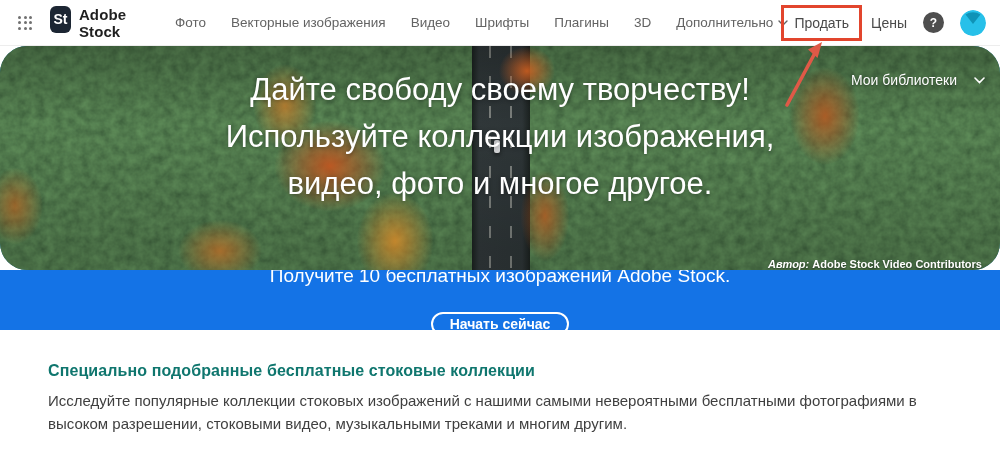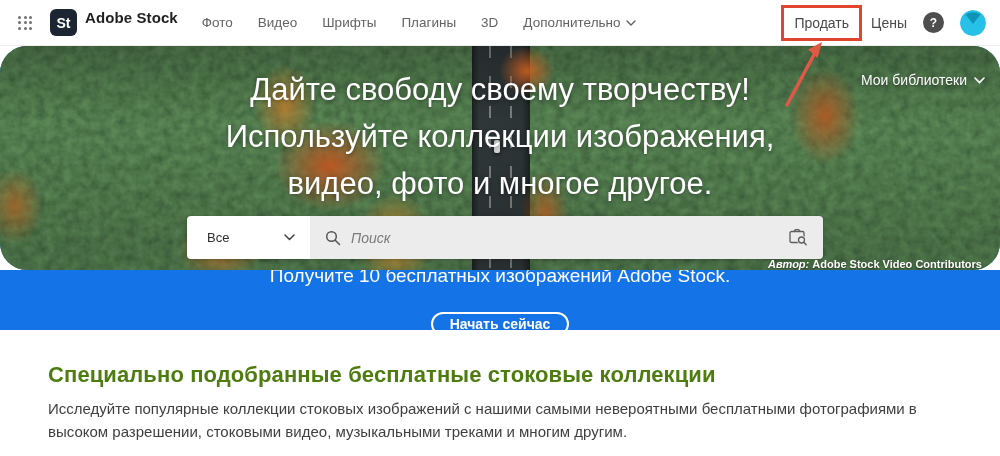--- a/index.html
+++ b/index.html
@@ -36,39 +36,39 @@
       radial-gradient(ellipse 50px 70px at 825px 70px,  rgba(190,84,28,.8),  rgba(190,84,28,0) 70%),
       radial-gradient(ellipse 60px 45px at 220px 205px, rgba(205,110,35,.7), rgba(205,110,35,0) 70%),
       radial-gradient(ellipse 40px 55px at 15px 160px,  rgba(195,98,30,.65), rgba(195,98,30,0) 70%),
       linear-gradient(180deg, rgba(0,0,0,.28), rgba(0,0,0,.08) 35%, rgba(0,0,0,.2) 90%);
   }
   .road { position:absolute; left:472px; top:0; width:58px; height:100%; background:linear-gradient(90deg,#1d2422 0,#343c3e 7px,#31393b 50px,#1d2422 58px); }
   .road .lane-l, .road .lane-r { position:absolute; top:0; bottom:0; width:2px; background:repeating-linear-gradient(180deg, rgba(235,235,225,.45) 0 12px, rgba(235,235,225,0) 12px 30px); }
   .road .lane-l { left:17px; } .road .lane-r { left:38px; }
   .car { position:absolute; left:22px; top:94px; width:6px; height:13px; border-radius:2px; background:#e8eaec; box-shadow:0 2px 4px rgba(0,0,0,.5); }
   .hero-heading { position:absolute; top:20px; left:0; right:0; text-align:center; color:#fff; font-size:31px; line-height:47px; font-weight:400; text-shadow:0 1px 4px rgba(0,0,0,.35); }
-  .libraries { position:absolute; top:26px; right:15px; display:flex; align-items:center; gap:7px; color:#fff; font-size:14px; cursor:pointer; text-shadow:0 1px 2px rgba(0,0,0,.4); }
+  .libraries { position:absolute; top:26px; right:15px; display:flex; align-items:center; gap:17px; color:#fff; font-size:14px; cursor:pointer; text-shadow:0 1px 2px rgba(0,0,0,.4); }
 
   .searchbar { position:absolute; left:187px; top:170px; width:636px; height:43px; display:flex; border-radius:4px; overflow:hidden; box-shadow:0 1px 4px rgba(0,0,0,.25); }
   .cat { width:123px; background:#fff; display:flex; align-items:center; justify-content:space-between; padding:0 15px 0 20px; font-size:13px; color:#2c2c2c; cursor:pointer; flex-shrink:0; }
   .field { flex:1; background:#ececec; display:flex; align-items:center; gap:10px; padding:0 15px; }
   .field input { flex:1; border:none; outline:none; background:transparent; font-size:14px; color:#333; font-family:inherit; }
   .field input::placeholder { font-style:italic; color:#7b7b7b; }
   .credit { position:absolute; right:18px; top:212px; color:#fff; font-size:11px; text-shadow:0 1px 2px rgba(0,0,0,.5); }
   .credit .lbl { font-style:italic; font-weight:bold; }
   .credit .val { font-weight:bold; }
 
   
   .banner { height:60px; background:#1473e6; display:flex; align-items:center; justify-content:center; gap:25px; color:#fff;flex-direction:column; }
   .banner-text { font-size:19px; font-weight:400; }
   .cta { background:transparent; border:2px solid #fff; border-radius:16px; color:#fff; font-size:14px; font-weight:bold; padding:2px 17px; cursor:pointer; font-family:inherit; white-space:nowrap; }
 
   
   .collections { padding:32px 48px 0 48px; background:#fff; }
-  .collections h2 { font-size:22px; font-weight:bold; color:#4d7c0f; margin-bottom:10px; letter-spacing:.1px; }
+  .collections h2 { font-size:16px; font-weight:bold; color:#0f766e; margin-bottom:10px; letter-spacing:.1px; }
   .collections p { font-size:15px; line-height:1.5; color:#3f3f3f; max-width:930px; }
 
   
   .annot-arrow { position:absolute; left:772px; top:38px; z-index:30; pointer-events:none; }
 
   svg.ic { display:block; }
 </style>
 </head>
 <body>
 
@@ -85,20 +85,21 @@
         <i></i>
         <i></i>
         <i></i>
     </div>
     <div class="brand">
       <span class="logo-badge">St</span>
       <span class="logo-text">Adobe Stock</span>
     </div>
     <nav class="nav">
       <a>Фото</a>
+      <a>Векторные изображения</a>
       <a>Видео</a>
       <a>Шрифты</a>
       <a>Плагины</a>
       <a>3D</a>
     </nav>
     <div class="more">
       <span>Дополнительно</span>
       <svg class="ic" width="10" height="6" viewBox="0 0 10 6">
           <path d="M1 1l4 4 4-4" fill="none" stroke="#636363" stroke-width="1.4" stroke-linecap="round"></path>
         </svg>
@@ -142,42 +143,20 @@
       <div>видео, фото и многое другое.</div>
     </div>
 
     <div class="libraries">
       <span>Мои библиотеки</span>
       <svg class="ic" width="11" height="7" viewBox="0 0 11 7">
           <path d="M1 1l4.5 4.5L10 1" fill="none" stroke="#fff" stroke-width="1.6" stroke-linecap="round"></path>
         </svg>
     </div>
 
-    <div class="searchbar">
-      <div class="cat">
-        <span>Все</span>
-        <svg class="ic" width="11" height="7" viewBox="0 0 11 7">
-            <path d="M1 1l4.5 4.5L10 1" fill="none" stroke="#444" stroke-width="1.5" stroke-linecap="round"></path>
-          </svg>
-      </div>
-      <div class="field">
-        <svg class="ic" width="16" height="16" viewBox="0 0 16 16">
-            <circle cx="6.5" cy="6.5" r="4.8" fill="none" stroke="#555" stroke-width="1.5"></circle>
-            <path d="M10.2 10.2L14.5 14.5" stroke="#555" stroke-width="1.5" stroke-linecap="round"></path>
-          </svg>
-        <input type="text" placeholder="Поиск" style="">
-        <svg class="ic" width="19" height="17" viewBox="0 0 19 17" style="cursor:pointer">
-          <rect x="1" y="2.5" width="14" height="11" rx="1.5" fill="none" stroke="#5e5e5e" stroke-width="1.3"></rect>
-          <path d="M5 2.5l1.4-1.8h3.2L11 2.5" fill="none" stroke="#5e5e5e" stroke-width="1.3"></path>
-          <circle cx="13" cy="11.5" r="4.7" fill="#ececec"></circle>
-          <circle cx="12.5" cy="11" r="3" fill="none" stroke="#5e5e5e" stroke-width="1.3"></circle>
-          <path d="M14.8 13.3l2.4 2.4" stroke="#5e5e5e" stroke-width="1.4" stroke-linecap="round"></path>
-        </svg>
-      </div>
-    </div>
 
     <div class="credit">
       <span class="lbl">Автор:</span>
       <span class="val">Adobe Stock Video Contributors</span>
     </div>
   </section>
 
   <section class="banner">
     <span class="banner-text">Получите 10 бесплатных изображений Adobe Stock.</span>
     <button class="cta">Начать сейчас</button>

